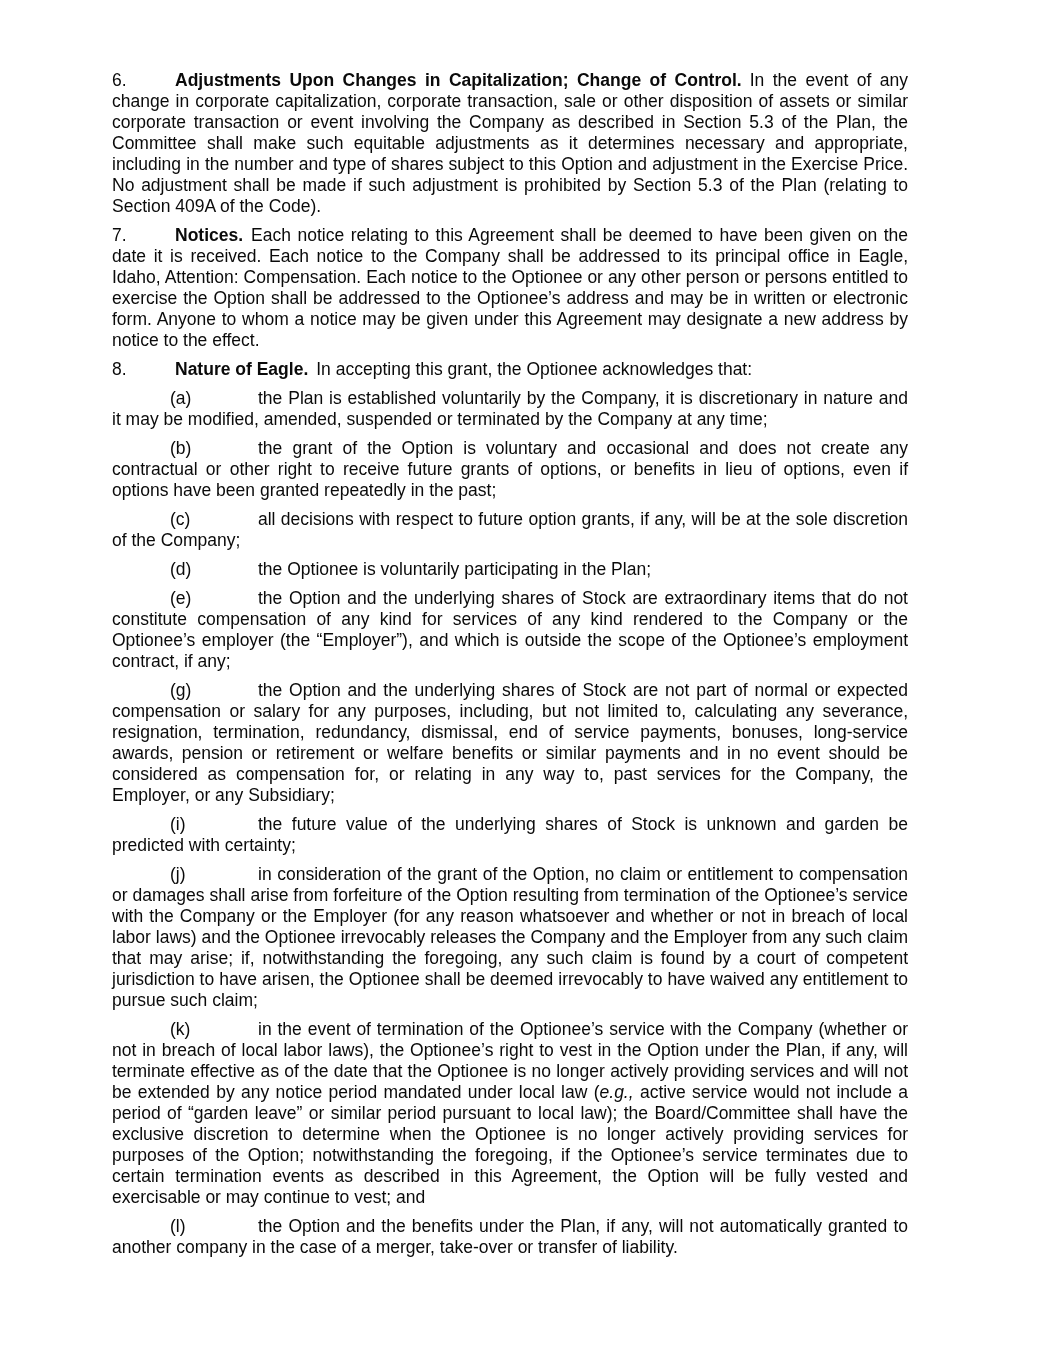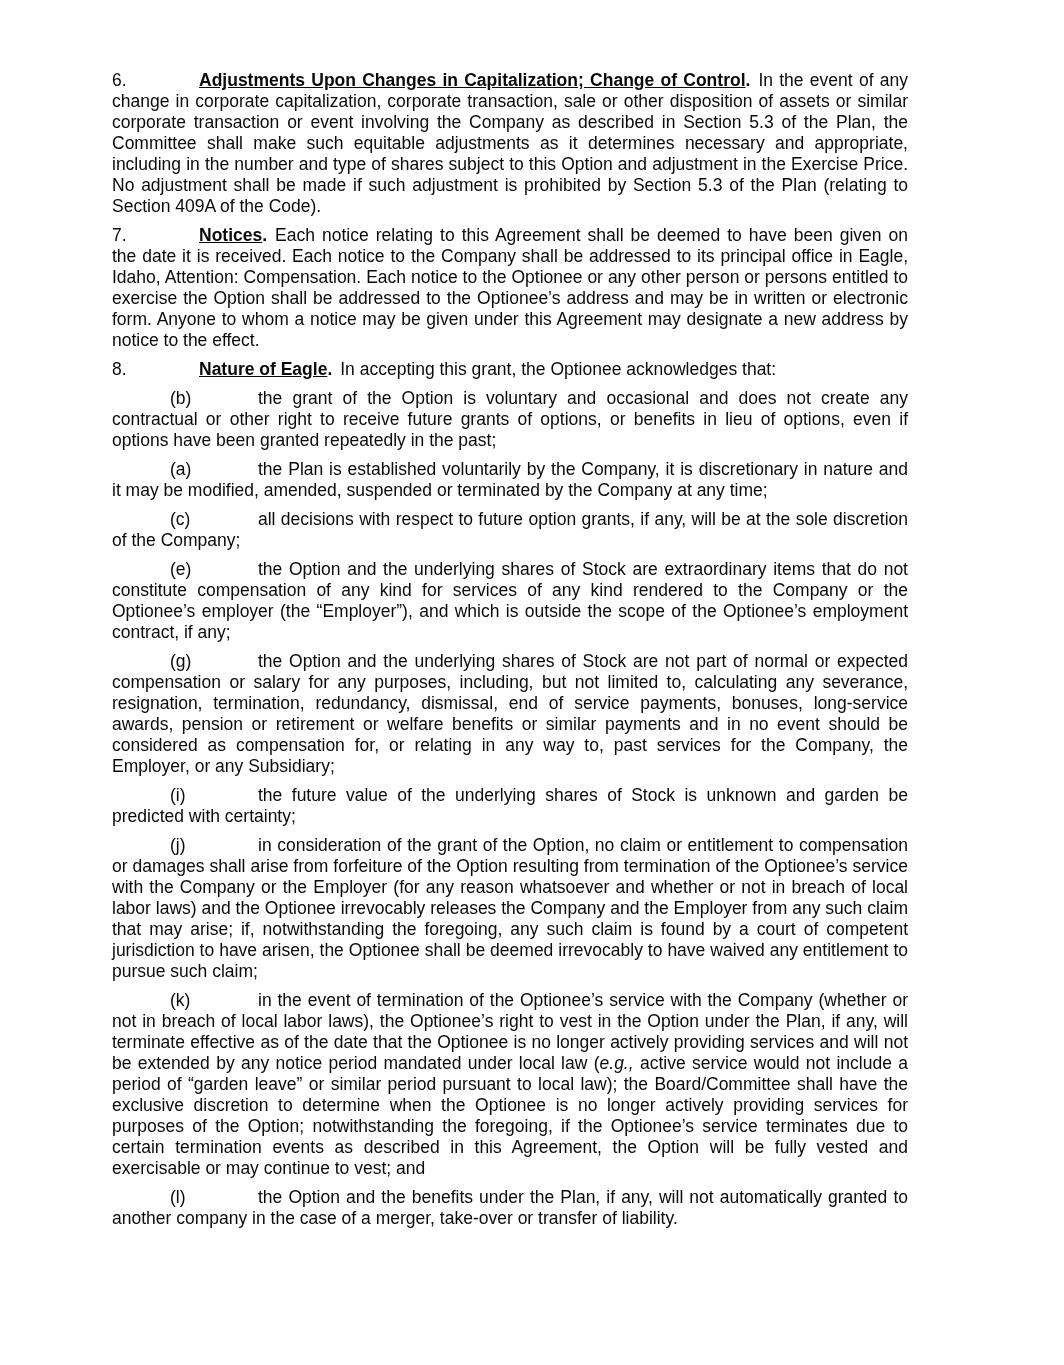--- a/index.html
+++ b/index.html
@@ -34,47 +34,46 @@
     width: 63px;
     text-indent: 0;
   }
   .item-letter {
     display: inline-block;
     width: 88px;
     text-indent: 0;
   }
   .sec-head {
     font-weight: bold;
-    text-decoration: underline;
-    margin-left: 24px;
   }
   .sec-punct {
     font-weight: bold;
     margin-right: 8px;
   }
   i { }
 </style>
 </head>
 <body>
 
 <div class="page">
 
   <p class="sec"><span class="sec-num">6.</span><span class="sec-head">Adjustments Upon Changes in Capitalization; Change of Control</span><span class="sec-punct">.</span><span>In the event of any change in corporate capitalization, corporate transaction, sale or other disposition of assets or similar corporate transaction or event involving the Company as described in Section 5.3 of the Plan, the Committee shall make such equitable adjustments as it determines necessary and appropriate, including in the number and type of shares subject to this Option and adjustment in the Exercise Price.  No adjustment shall be made if such adjustment is prohibited by Section 5.3 of the Plan (relating to Section 409A of the Code).</span></p>
 
   <p class="sec"><span class="sec-num">7.</span><span class="sec-head">Notices</span><span class="sec-punct">.</span><span>Each notice relating to this Agreement shall be deemed to have been given on the date it is received. Each notice to the Company shall be addressed to its principal office in Eagle, Idaho, Attention: Compensation. Each notice to the Optionee or any other person or persons entitled to exercise the Option shall be addressed to the Optionee’s address and may be in written or electronic form. Anyone to whom a notice may be given under this Agreement may designate a new address by notice to the effect.</span></p>
 
   <p class="sec"><span class="sec-num">8.</span><span class="sec-head">Nature of Eagle</span><span class="sec-punct">.</span><span>In accepting this grant, the Optionee acknowledges that:</span></p>
 
   <div id="items">
+    <p class="item"><span class="item-letter">(a)</span><span class="item-text"><span>the Plan is established voluntarily by the Company, it is discretionary in nature and it may be modified, amended, suspended or terminated by the Company at any time;</span></span></p>
+
     <p class="item"><span class="item-letter">(b)</span><span class="item-text"><span>the grant of the Option is voluntary and occasional and does not create any contractual or other right to receive future grants of options, or benefits in lieu of options, even if options have been granted repeatedly in the past;</span></span></p>
-
-    <p class="item"><span class="item-letter">(a)</span><span class="item-text"><span>the Plan is established voluntarily by the Company, it is discretionary in nature and it may be modified, amended, suspended or terminated by the Company at any time;</span></span></p>
 
     <p class="item"><span class="item-letter">(c)</span><span class="item-text"><span>all decisions with respect to future option grants, if any, will be at the sole discretion of the Company;</span></span></p>
 
+    <p class="item"><span class="item-letter">(d)</span><span class="item-text"><span>the Optionee is voluntarily participating in the Plan;</span></span></p>
 
     <p class="item"><span class="item-letter">(e)</span><span class="item-text"><span>the Option and the underlying shares of Stock are extraordinary items that do not constitute compensation of any kind for services of any kind rendered to the Company or the Optionee’s employer (the “Employer”), and which is outside the scope of the Optionee’s employment contract, if any;</span></span></p>
 
 
     <p class="item"><span class="item-letter">(g)</span><span class="item-text"><span>the Option and the underlying shares of Stock are not part of normal or expected compensation or salary for any purposes, including, but not limited to, calculating any severance, resignation, termination, redundancy, dismissal, end of service payments, bonuses, long-service awards, pension or retirement or welfare benefits or similar payments and in no event should be considered as compensation for, or relating in any way to, past services for the Company, the Employer, or any Subsidiary;</span></span></p>
 
 
     <p class="item"><span class="item-letter">(i)</span><span class="item-text"><span>the future value of the underlying shares of Stock is unknown and garden be predicted with certainty;</span></span></p>
 
     <p class="item"><span class="item-letter">(j)</span><span class="item-text"><span>in consideration of the grant of the Option, no claim or entitlement to compensation or damages shall arise from forfeiture of the Option resulting from termination of the Optionee’s service with the Company or the Employer (for any reason whatsoever and whether or not in breach of local labor laws) and the Optionee irrevocably releases the Company and the Employer from any such claim that may arise; if, notwithstanding the foregoing, any such claim is found by a court of competent jurisdiction to have arisen, the Optionee shall be deemed irrevocably to have waived any entitlement to pursue such claim;</span></span></p>

